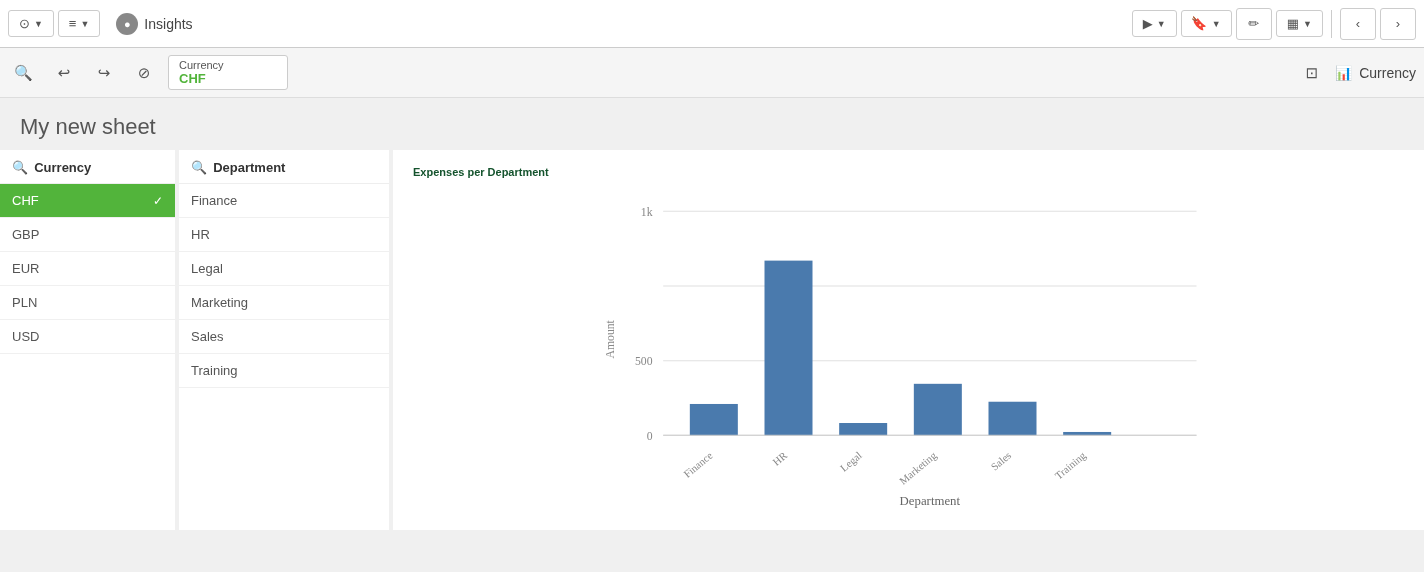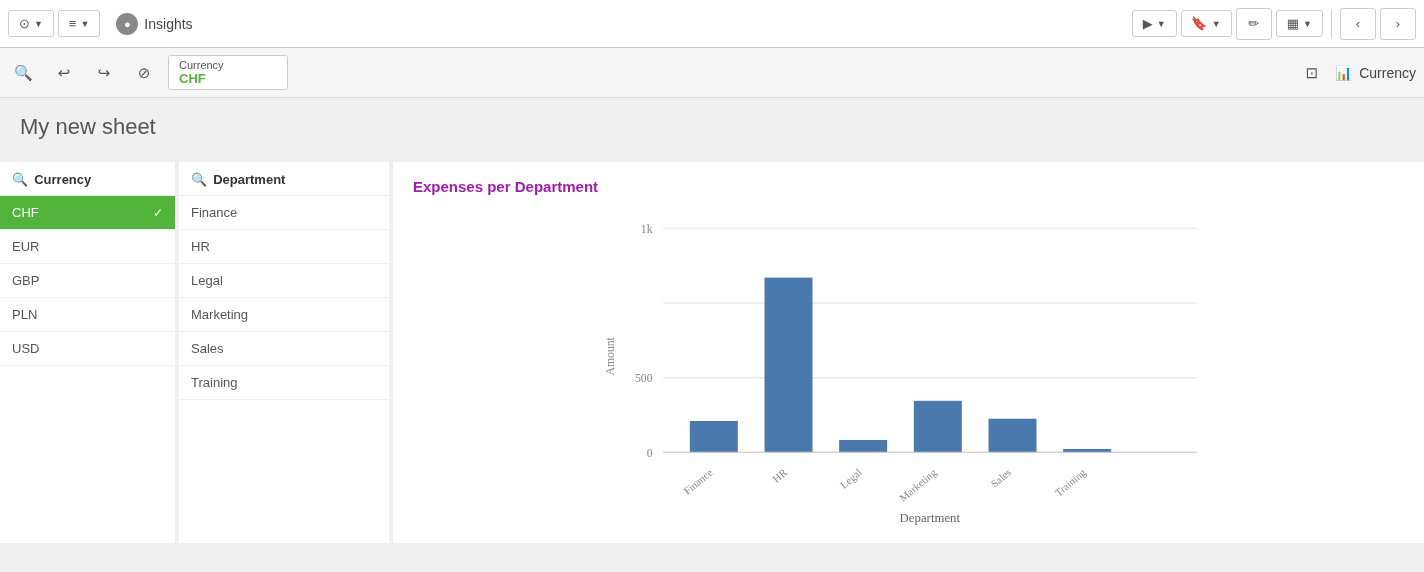--- a/index.html
+++ b/index.html
@@ -110,21 +110,21 @@
       display: flex; align-items: center; gap: 8px;
     }
     .insights-btn {
       display: flex; align-items: center; gap: 6px;
       font-size: 14px; color: #444; cursor: pointer;
     }
 
     
     .sheet-title-bar {
       background: #f0f0f0;
-      padding: 16px 20px 22px 20px;
+      padding: 16px 20px 10px 20px;
     }
     .sheet-title {
       font-size: 22px;
       font-weight: 300;
       color: #555;
     }
 
     
     .main-content {
       display: flex;
@@ -177,23 +177,23 @@
     }
 
     
     .chart-area {
       flex: 1;
       background: #fff;
       padding: 16px 20px;
       margin: 0 0 0 2px;
     }
     .chart-title {
-      font-size: 15px;
+      font-size: 11px;
       font-weight: 600;
-      color: #a21caf;
+      color: #14532d;
       margin-bottom: 12px;
     }
     .chart-container {
       position: relative;
       width: 100%;
       height: 320px;
       font-family: Liberation Serif, serif;
     }
     svg.bar-chart {
       width: 100%;
@@ -285,24 +285,24 @@
   <div class="list-panel">
     <div class="panel-header">
       <span class="search-icon-sm">🔍</span>
       <span>Currency</span>
     </div>
     <div class="list-item selected">
       <span>CHF</span>
       <span class="check-mark">✓</span>
     </div>
     <div class="list-item">
+      <span>GBP</span>
+    </div>
+    <div class="list-item">
       <span>EUR</span>
-    </div>
-    <div class="list-item">
-      <span>GBP</span>
     </div>
     <div class="list-item">
       <span>PLN</span>
     </div>
     <div class="list-item">
       <span>USD</span>
     </div>
   </div>
 
   <div class="list-panel dept-panel">

